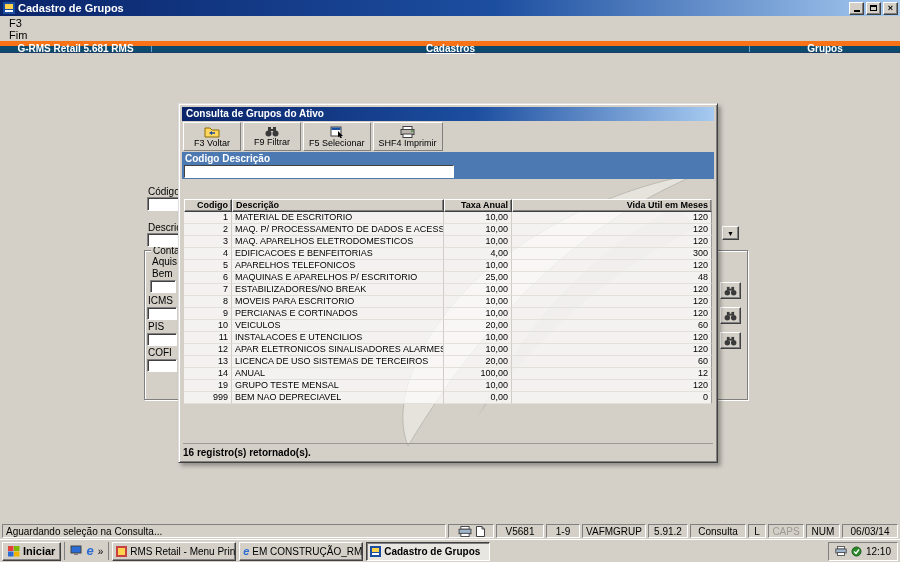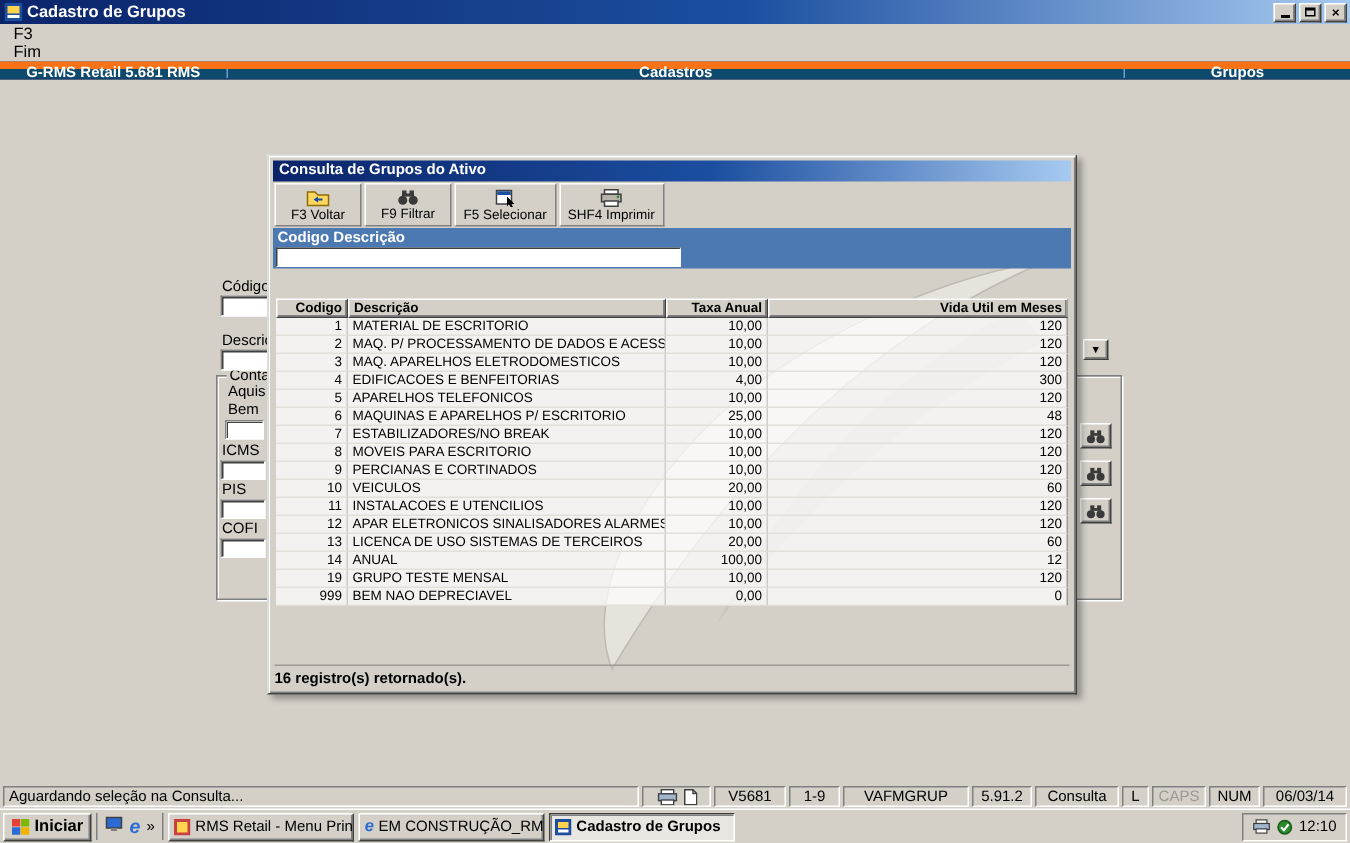--- a/index.html
+++ b/index.html
@@ -24,21 +24,21 @@
   .menu-line { position:absolute; left:9px; font-size:11px; color:#000; cursor:default; }
   .menu-f3 { top:1px; }
   .menu-fim { top:13px; }
 
   
   .headerbar { position:absolute; left:0; top:41px; width:100%; height:12px;
     background:#0c4a6e; display:flex; border-top:5px solid #f97316; border-bottom:1px solid #1d3c66; }
   .headerbar .seg { color:#fff; font-size:10px; font-weight:bold; line-height:10px;
     display:flex; align-items:center; justify-content:center; white-space:nowrap; }
   .seg-left  { width:152px; border-right:1px solid #6c9bd4; }
-  .seg-center{ flex:1; border-right:1px solid #6c9bd4; }
+  .seg-center{ flex:1; border-right:1px solid #6c9bd4;text-decoration:underline; }
   .seg-right { width:150px; }
 
   
   .client { position:absolute; left:0; top:53px; width:900px; height:470px; }
 
   
   .bgform-label { position:absolute; font-size:10px; color:#000; z-index:1; white-space:nowrap; }
   .inputbox { position:absolute; background:#fff; border:1px solid; z-index:1;
     border-color:#808080 #fff #fff #808080; box-shadow:inset 1px 1px 0 #404040; }
   .groupbox { position:absolute; border:1px solid #808080; box-shadow:inset 1px 1px 0 #fff, 1px 1px 0 #fff; z-index:0; }
@@ -384,21 +384,21 @@
           <rect x="1" y="3.5" width="13" height="5" fill="#9fb6cc" stroke="#404040"></rect>
           <rect x="3" y="8" width="9" height="3.5" fill="#fff" stroke="#404040"></rect>
         </svg>
       <svg width="9" height="11" viewBox="0 0 9 11">
           <path d="M0.5 0.5 L6 0.5 L8.5 3 L8.5 10.5 L0.5 10.5 Z" fill="#fff" stroke="#404040"></path>
           <path d="M6 0.5 L6 3 L8.5 3" fill="none" stroke="#404040"></path>
         </svg>
     </div>
     <div class="sbcell" style="width:48px;">V5681</div>
     <div class="sbcell" style="width:34px;">1-9</div>
-    <div class="sbcell" style="width:84px;">VAFMGRUP</div>
+    <div class="sbcell" style="width:64px;">VAFMGRUP</div>
     <div class="sbcell" style="width:40px;">5.91.2</div>
     <div class="sbcell" style="width:56px;">Consulta</div>
     <div class="sbcell" style="width:18px;">L</div>
     <div class="sbcell sb-dim" style="width:36px;">CAPS</div>
     <div class="sbcell" style="width:34px;">NUM</div>
     <div class="sbcell" style="width:56px;">06/03/14</div>
   </div>
 
   <div class="taskbar">
     <div class="startbtn">

